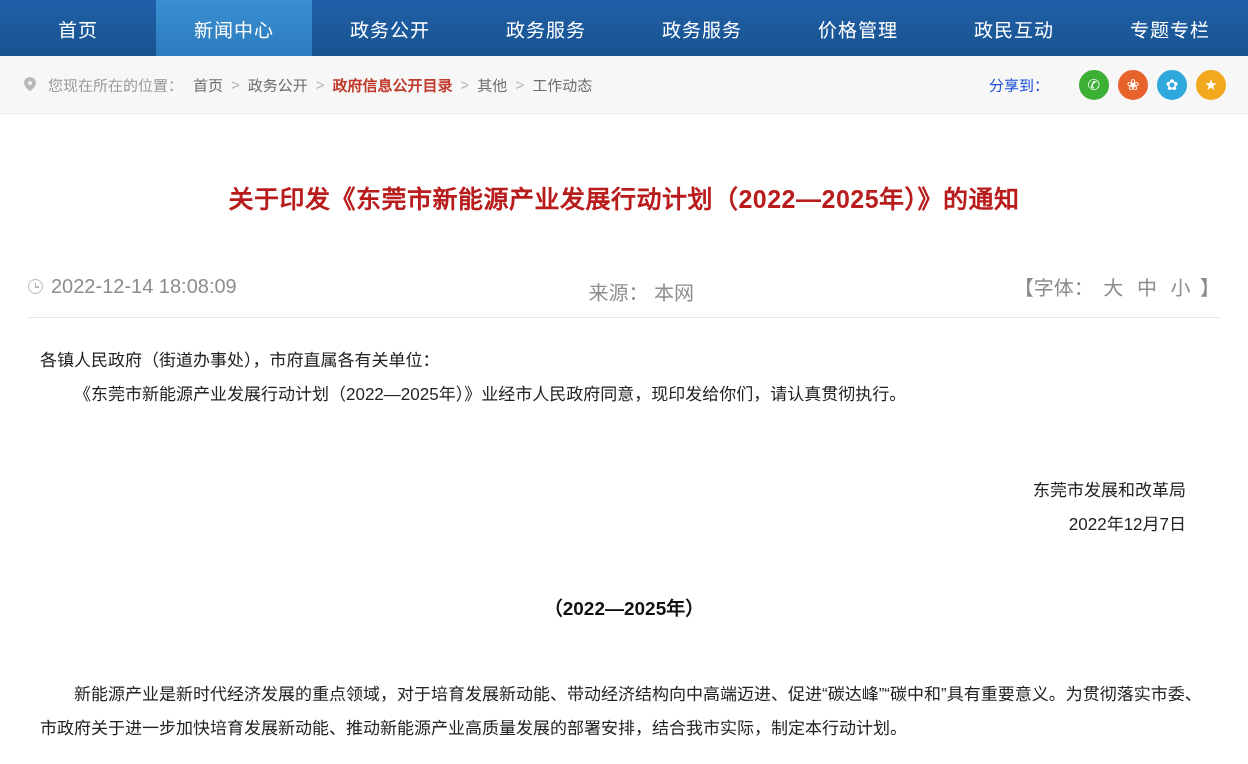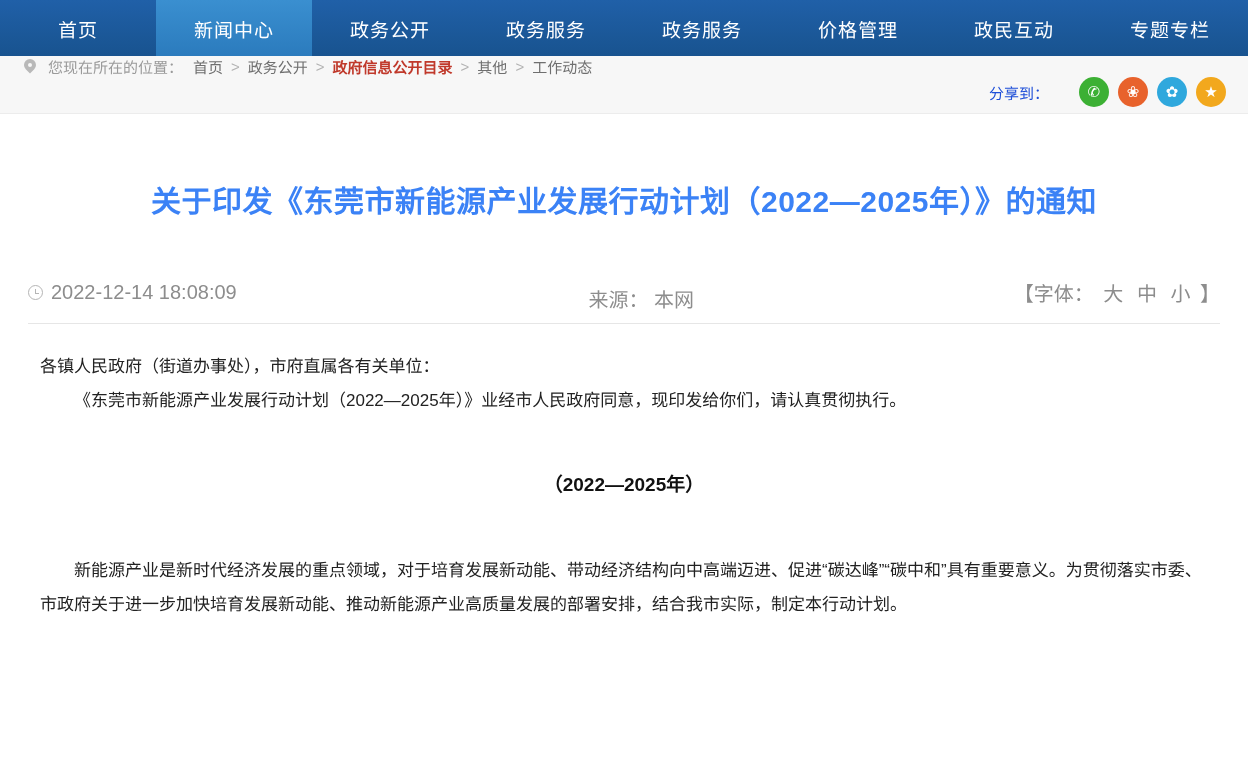--- a/index.html
+++ b/index.html
@@ -38,24 +38,23 @@
     background: #2f84c8;
     background: linear-gradient(180deg, #3a8fd0 0%, #2b7bbd 100%);
   }
 
   
   .crumb-bar {
     height: 58px;
     background: #f7f7f7;
     border-bottom: 1px solid #ececec;
     display: flex;
-    align-items: flex-start;
+    align-items: center;
     padding: 0 22px;
     box-sizing: border-box;
-    flex-direction: column;
   }
   .crumb-left {
     display: flex;
     align-items: center;
     font-size: 15px;
     color: #8d8d8d;
   }
   .pin-icon {
     width: 16px;
     height: 16px;
@@ -117,22 +116,22 @@
   .sh-bell   { background: #2fa8dd; }
   .sh-star   { background: #f2a81d; }
 
   
   .article {
     padding: 0 20px;
     box-sizing: border-box;
   }
   .title {
     text-align: center;
-    color: #3b82f6;
-    font-size: 30px;
+    color: #b91c1c;
+    font-size: 25px;
     font-weight: bold;
     line-height: 40px;
     padding: 48px 40px 0 40px;
     letter-spacing: 0.5px;
   }
   .meta {
     display: flex;
     align-items: center;
     font-size: 20px;
     color: #8d8d8d;
@@ -261,20 +260,24 @@
       <span>】</span>
     </span>
   </div>
 
   <div class="divider"></div>
 
   <div class="body-text">
     <p class="p-block">各镇人民政府（街道办事处），市府直属各有关单位：</p>
     <p class="p-block p-indent">《东莞市新能源产业发展行动计划（2022—2025年）》业经市人民政府同意，现印发给你们，请认真贯彻执行。</p>
 
+    <div class="sign">
+      <div>东莞市发展和改革局</div>
+      <div>2022年12月7日</div>
+    </div>
 
     <div class="doc-title">
       <div>（2022—2025年）</div>
     </div>
 
     <p class="p-block p-indent doc-intro">新能源产业是新时代经济发展的重点领域，对于培育发展新动能、带动经济结构向中高端迈进、促进“碳达峰”“碳中和”具有重要意义。为贯彻落实市委、市政府关于进一步加快培育发展新动能、推动新能源产业高质量发展的部署安排，结合我市实际，制定本行动计划。</p>
   </div>
 </div>
 
 </body></html>

